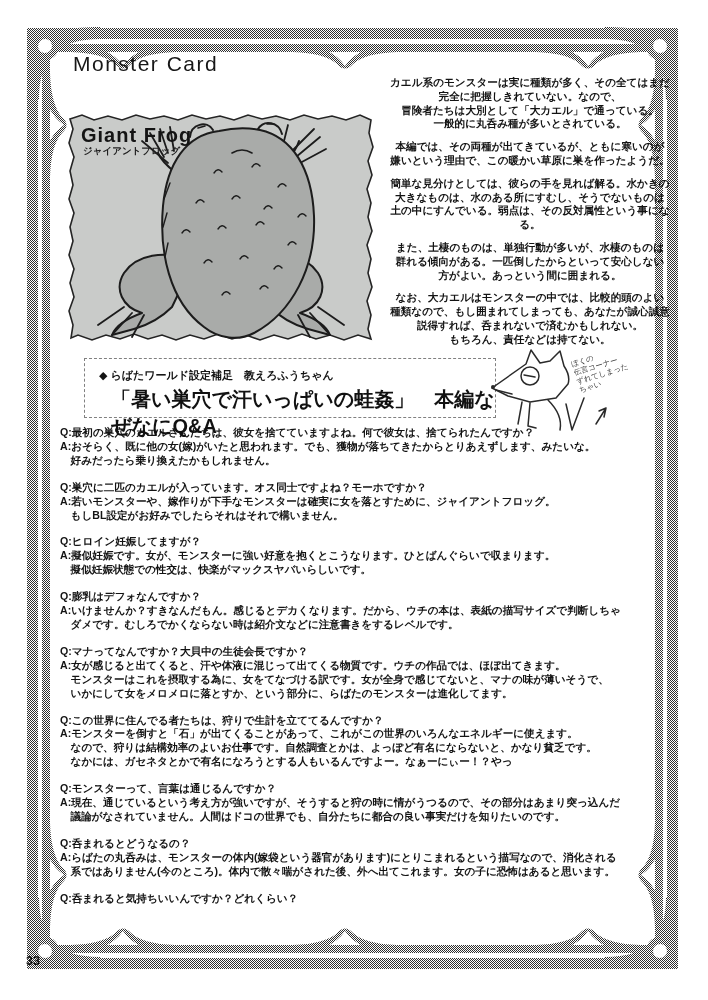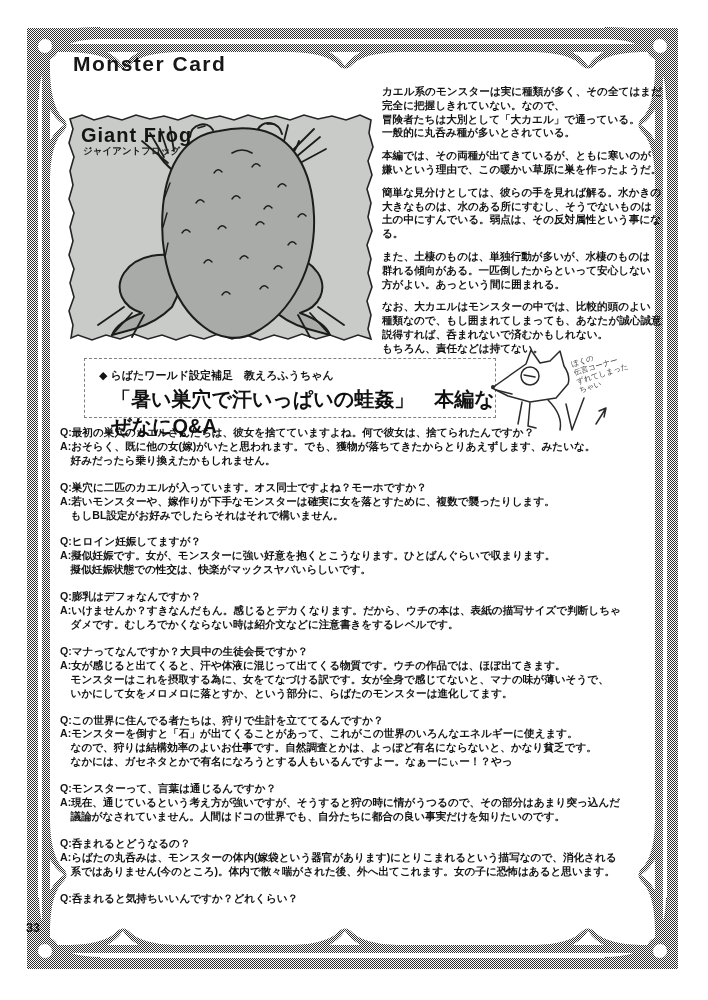--- a/index.html
+++ b/index.html
@@ -6,28 +6,28 @@
   body{
     width:708px;height:1000px;position:relative;overflow:hidden;
     background:#ffffff;color:#161616;
     font-family:"Liberation Sans","DejaVu Sans",sans-serif;
   }
   .abs{position:absolute;}
   
   #frame-svg{position:absolute;left:0;top:0;width:708px;height:1000px;}
   
   .section-title{
-    left:73px;top:52px;font-size:21px;font-weight:bold;letter-spacing:1.5px;color:#171717;
+    left:73px;top:52px;font-size:21px;font-weight:normal;letter-spacing:1.5px;color:#171717;
   }
   .card{left:64px;top:111px;width:314px;height:236px;}
   .card svg{position:absolute;left:0;top:0;}
   .card-name-en{position:absolute;left:17px;top:13px;font-size:20px;font-weight:bold;letter-spacing:1px;color:#141414;}
   .card-name-ja{position:absolute;left:19px;top:34px;font-size:9.5px;font-weight:bold;color:#202020;}
   
-  .side-text{left:382px;top:85px;width:296px;}
+  .side-text{left:382px;top:76px;width:296px;text-align:center;}
   .side-text p{
     margin:0 0 9px 0;font-size:10.6px;line-height:13.8px;font-weight:bold;
     white-space:pre-line;color:#131313;
   }
   
   .qa-header{
     left:84px;top:358px;width:412px;height:60px;border:1px dashed #808080;box-sizing:border-box;
   }
   .qa-header .l1{margin:9px 0 3px 14px;font-size:11px;font-weight:bold;color:#141414;}
   .qa-header .l2{margin:0 0 0 26px;font-size:20px;font-weight:bold;color:#111111;}
@@ -39,21 +39,21 @@
     font-size:7.5px;line-height:9px;color:#3a3a3a;white-space:pre-line;
     transform:rotate(-17deg);transform-origin:left top;
   }
   
   .qa{left:60px;top:426px;width:628px;}
   .qa-block{margin:0 0 13px 0;}
   .qa-q,.qa-a{
     font-size:10.6px;line-height:13.9px;font-weight:bold;color:#131313;white-space:pre-line;
   }
   
-  .page-num{left:26px;top:921px;font-size:12.5px;font-weight:bold;color:#111;}
+  .page-num{left:26px;top:954px;font-size:12.5px;font-weight:bold;color:#111;}
 </style>
 </head>
 <body>
 
 <svg id="frame-svg" viewBox="0 0 708 1000" xmlns="http://www.w3.org/2000/svg">
   <defs>
     <pattern id="ht" width="2" height="2" patternUnits="userSpaceOnUse">
       <rect width="1" height="1" fill="#2f2f2f"></rect>
       <rect x="1" y="1" width="1" height="1" fill="#2f2f2f"></rect>
     </pattern>
@@ -208,21 +208,21 @@
 </div>
 
 <div class="abs qa">
     <div class="qa-block">
       <div class="qa-q">Q:最初の巣穴のカエルさんたちは、彼女を捨てていますよね。何で彼女は、捨てられたんですか？</div>
       <div class="qa-a">A:おそらく、既に他の女(嫁)がいたと思われます。でも、獲物が落ちてきたからとりあえずします、みたいな。
 　好みだったら乗り換えたかもしれません。</div>
     </div>
     <div class="qa-block">
       <div class="qa-q">Q:巣穴に二匹のカエルが入っています。オス同士ですよね？モーホですか？</div>
-      <div class="qa-a">A:若いモンスターや、嫁作りが下手なモンスターは確実に女を落とすために、複数で襲ったりします。
+      <div class="qa-a">A:若いモンスターや、嫁作りが下手なモンスターは確実に女を落とすために、ジャイアントフロッグ。
 　もしBL設定がお好みでしたらそれはそれで構いません。</div>
     </div>
     <div class="qa-block">
       <div class="qa-q">Q:ヒロイン妊娠してますが？</div>
       <div class="qa-a">A:擬似妊娠です。女が、モンスターに強い好意を抱くとこうなります。ひとばんぐらいで収まります。
 　擬似妊娠状態での性交は、快楽がマックスヤバいらしいです。</div>
     </div>
     <div class="qa-block">
       <div class="qa-q">Q:膨乳はデフォなんですか？</div>
       <div class="qa-a">A:いけませんか？すきなんだもん。感じるとデカくなります。だから、ウチの本は、表紙の描写サイズで判断しちゃ

